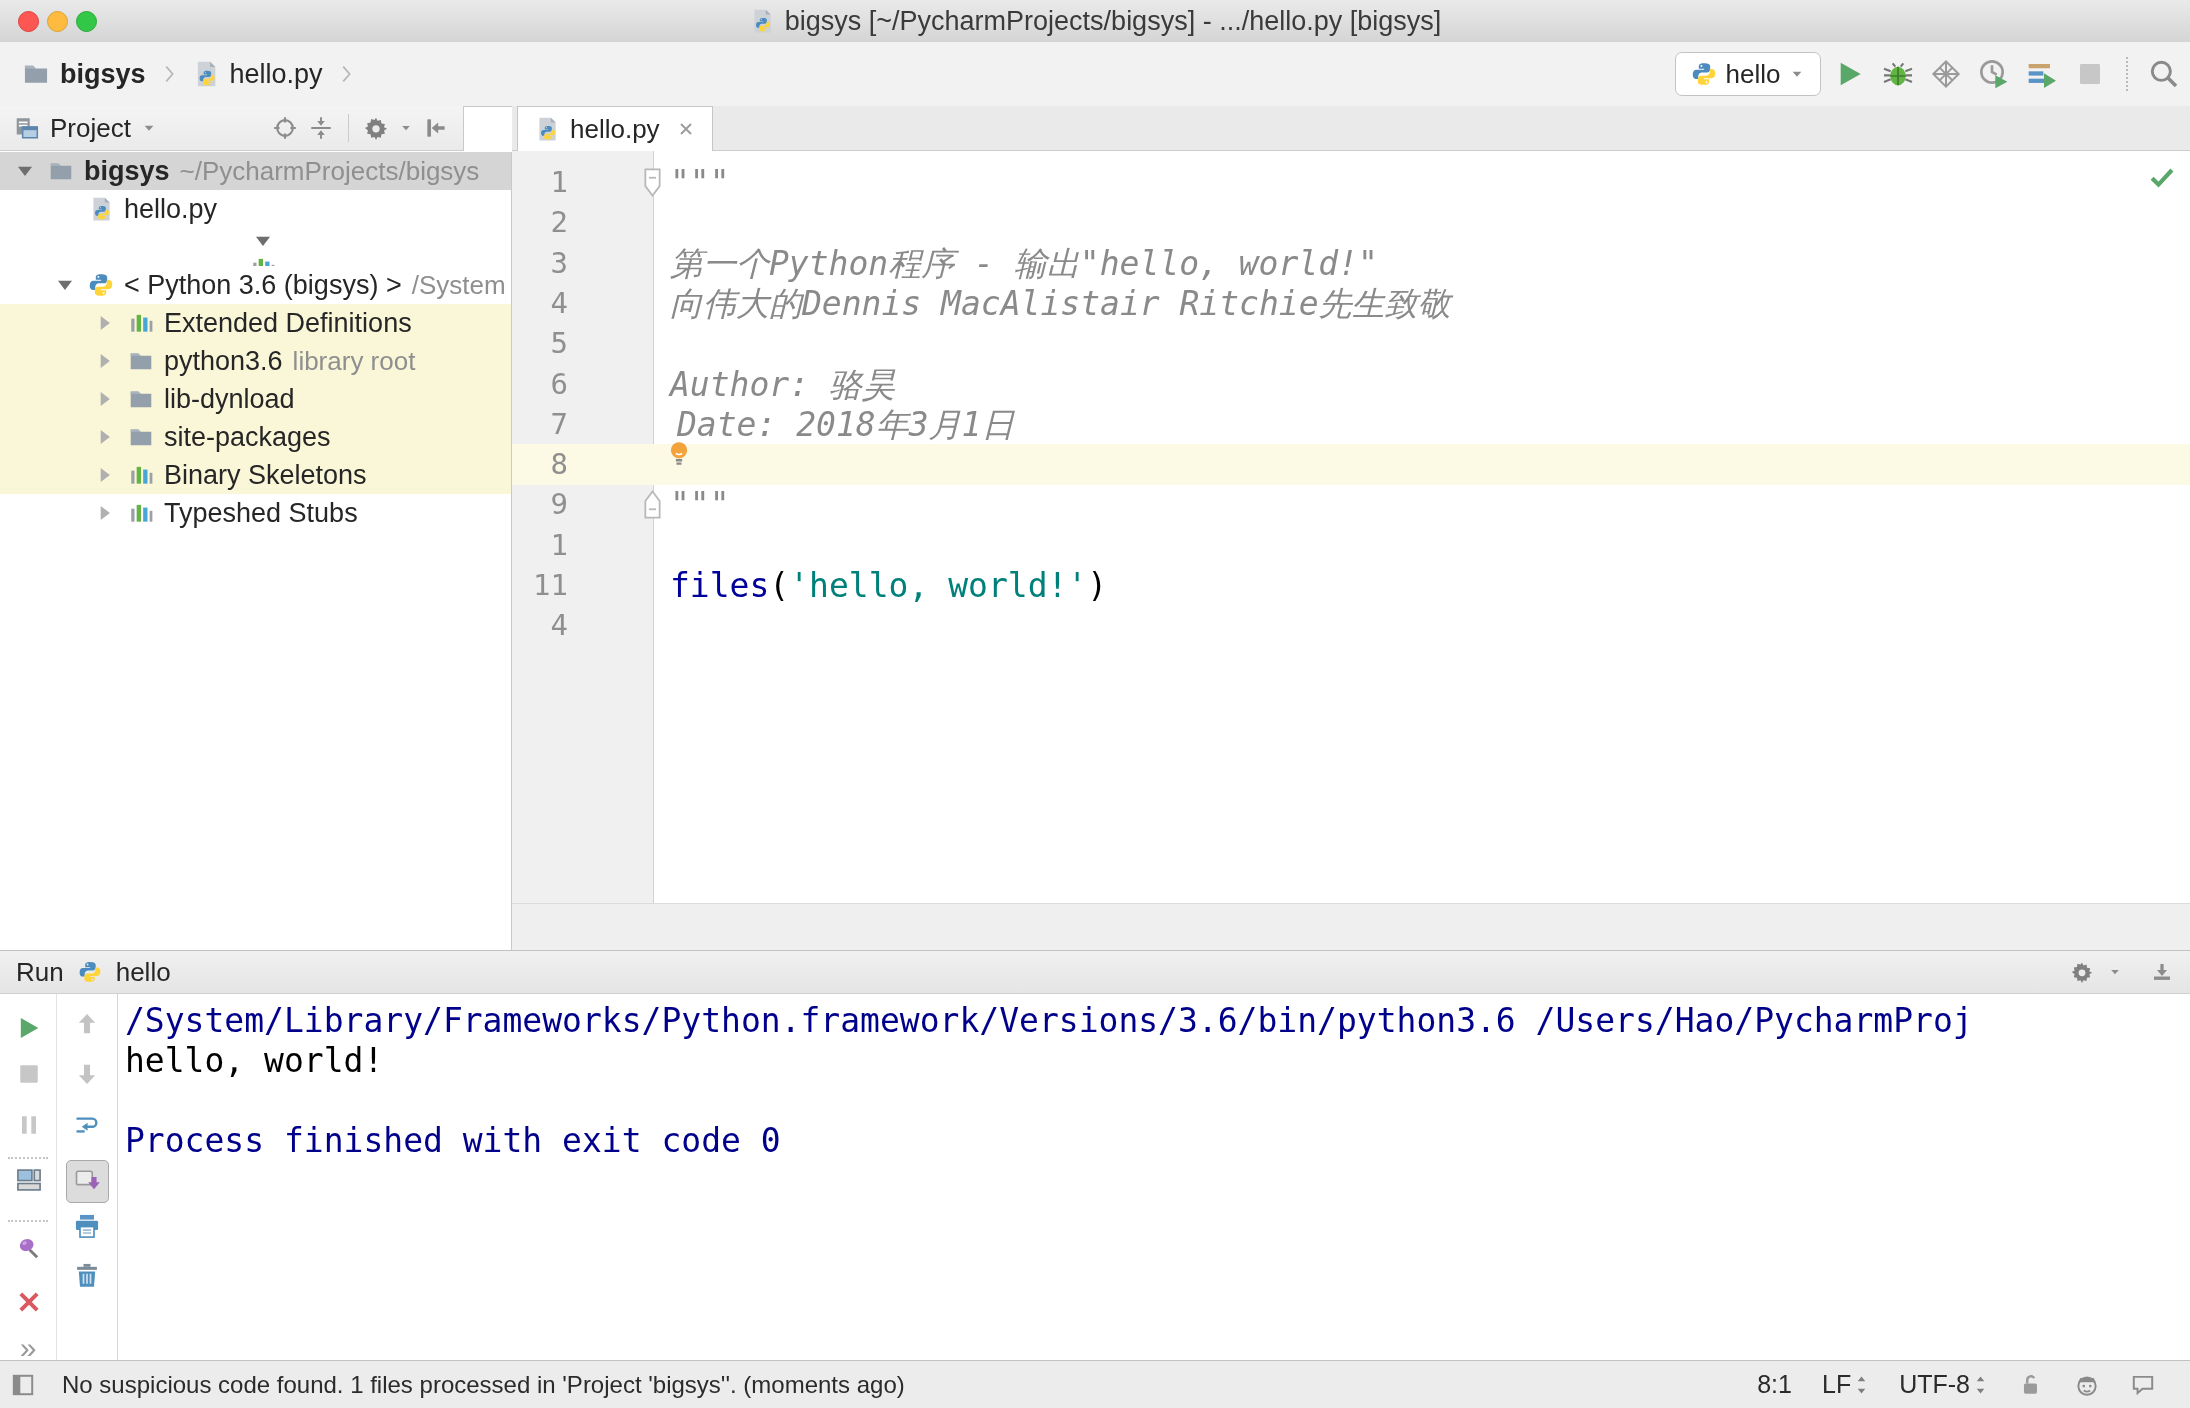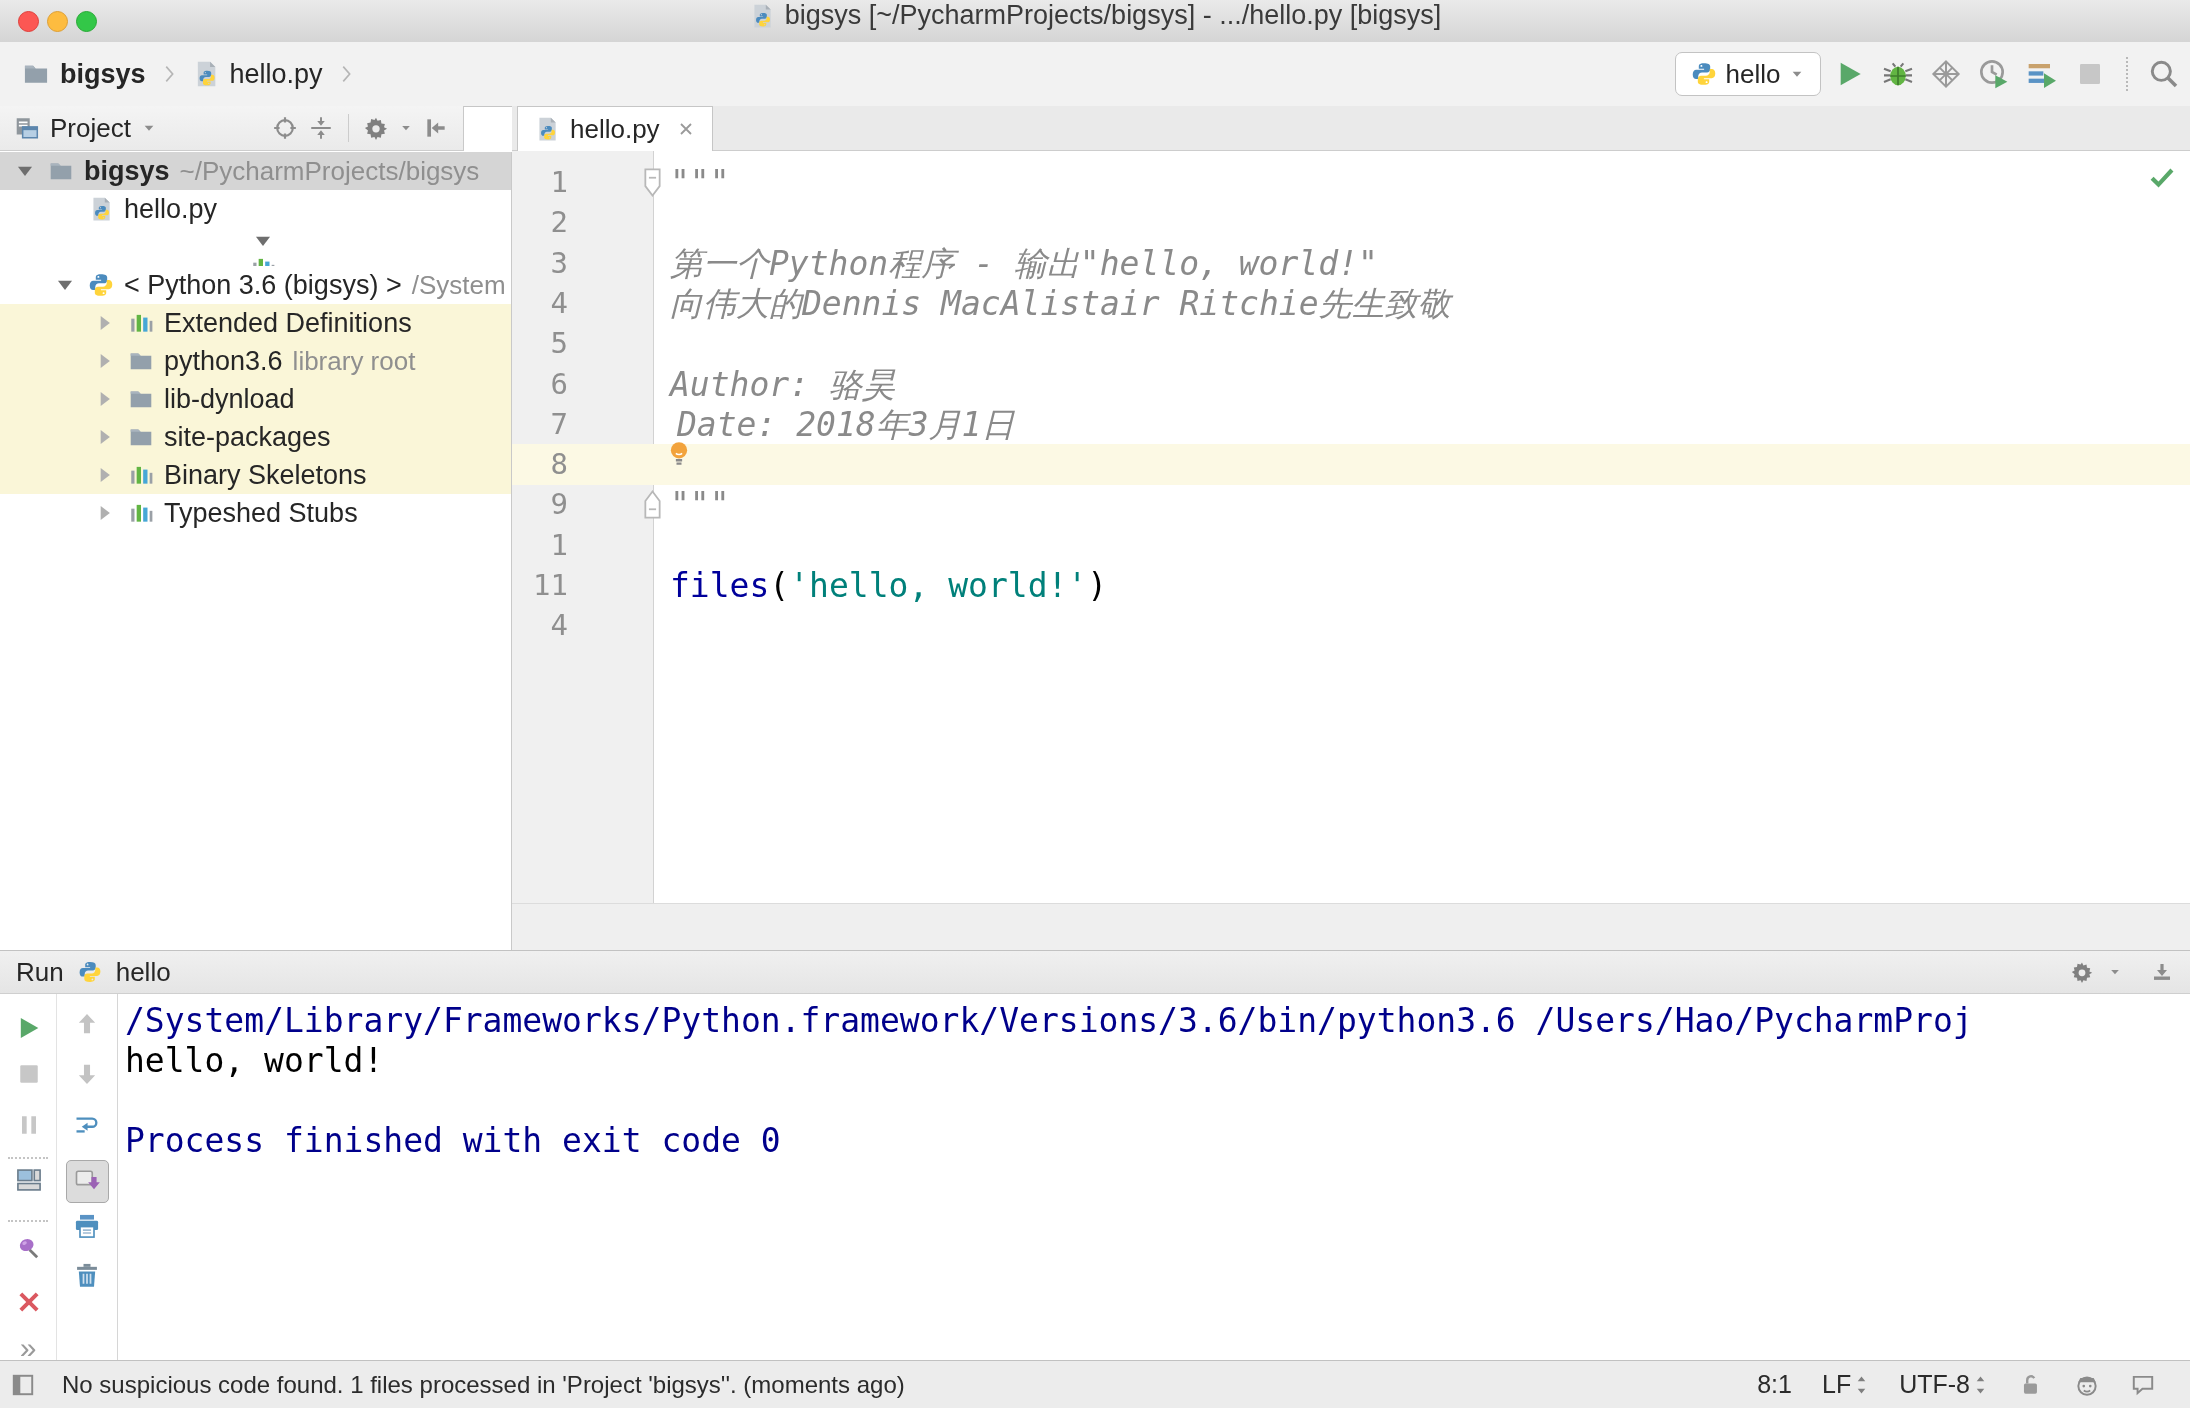--- a/index.html
+++ b/index.html
@@ -4,21 +4,21 @@
 <style>
   html,body{margin:0;padding:0}
   body{width:2190px;height:1408px;position:relative;background:#fff;overflow:hidden;
        font-family:"Liberation Sans",sans-serif;color:#262626}
   .icon{display:inline-flex;align-items:center;justify-content:center;flex:none}
   .icon svg{width:100%;height:100%;display:block}
 
   
   #titlebar{position:absolute;left:0;top:0;width:100%;height:42px;
     background:linear-gradient(#eaeaea,#d5d5d5);border-bottom:1px solid #b2b2b2;
-    display:flex;align-items:flex-start;justify-content:center}
+    display:flex;align-items:center;justify-content:center}
   .traffic{position:absolute;left:18px;top:0;height:100%;display:flex;align-items:center;gap:8px}
   .tl{width:19px;height:19px;border-radius:50%}
   .tl.r{background:#fc5753;border:1px solid #df3e39}
   .tl.y{background:#fdbc40;border:1px solid #de9f34}
   .tl.g{background:#33c748;border:1px solid #27aa35}
   .titlewrap{display:flex;align-items:center;gap:10px;font-size:27px;color:#3a3a3a}
   .titlewrap .icon{width:26px;height:26px}
 
   
   #navbar{position:absolute;left:0;top:42px;width:100%;height:64px;background:#f2f2f2;border-bottom:1px solid #c6c6c6}

